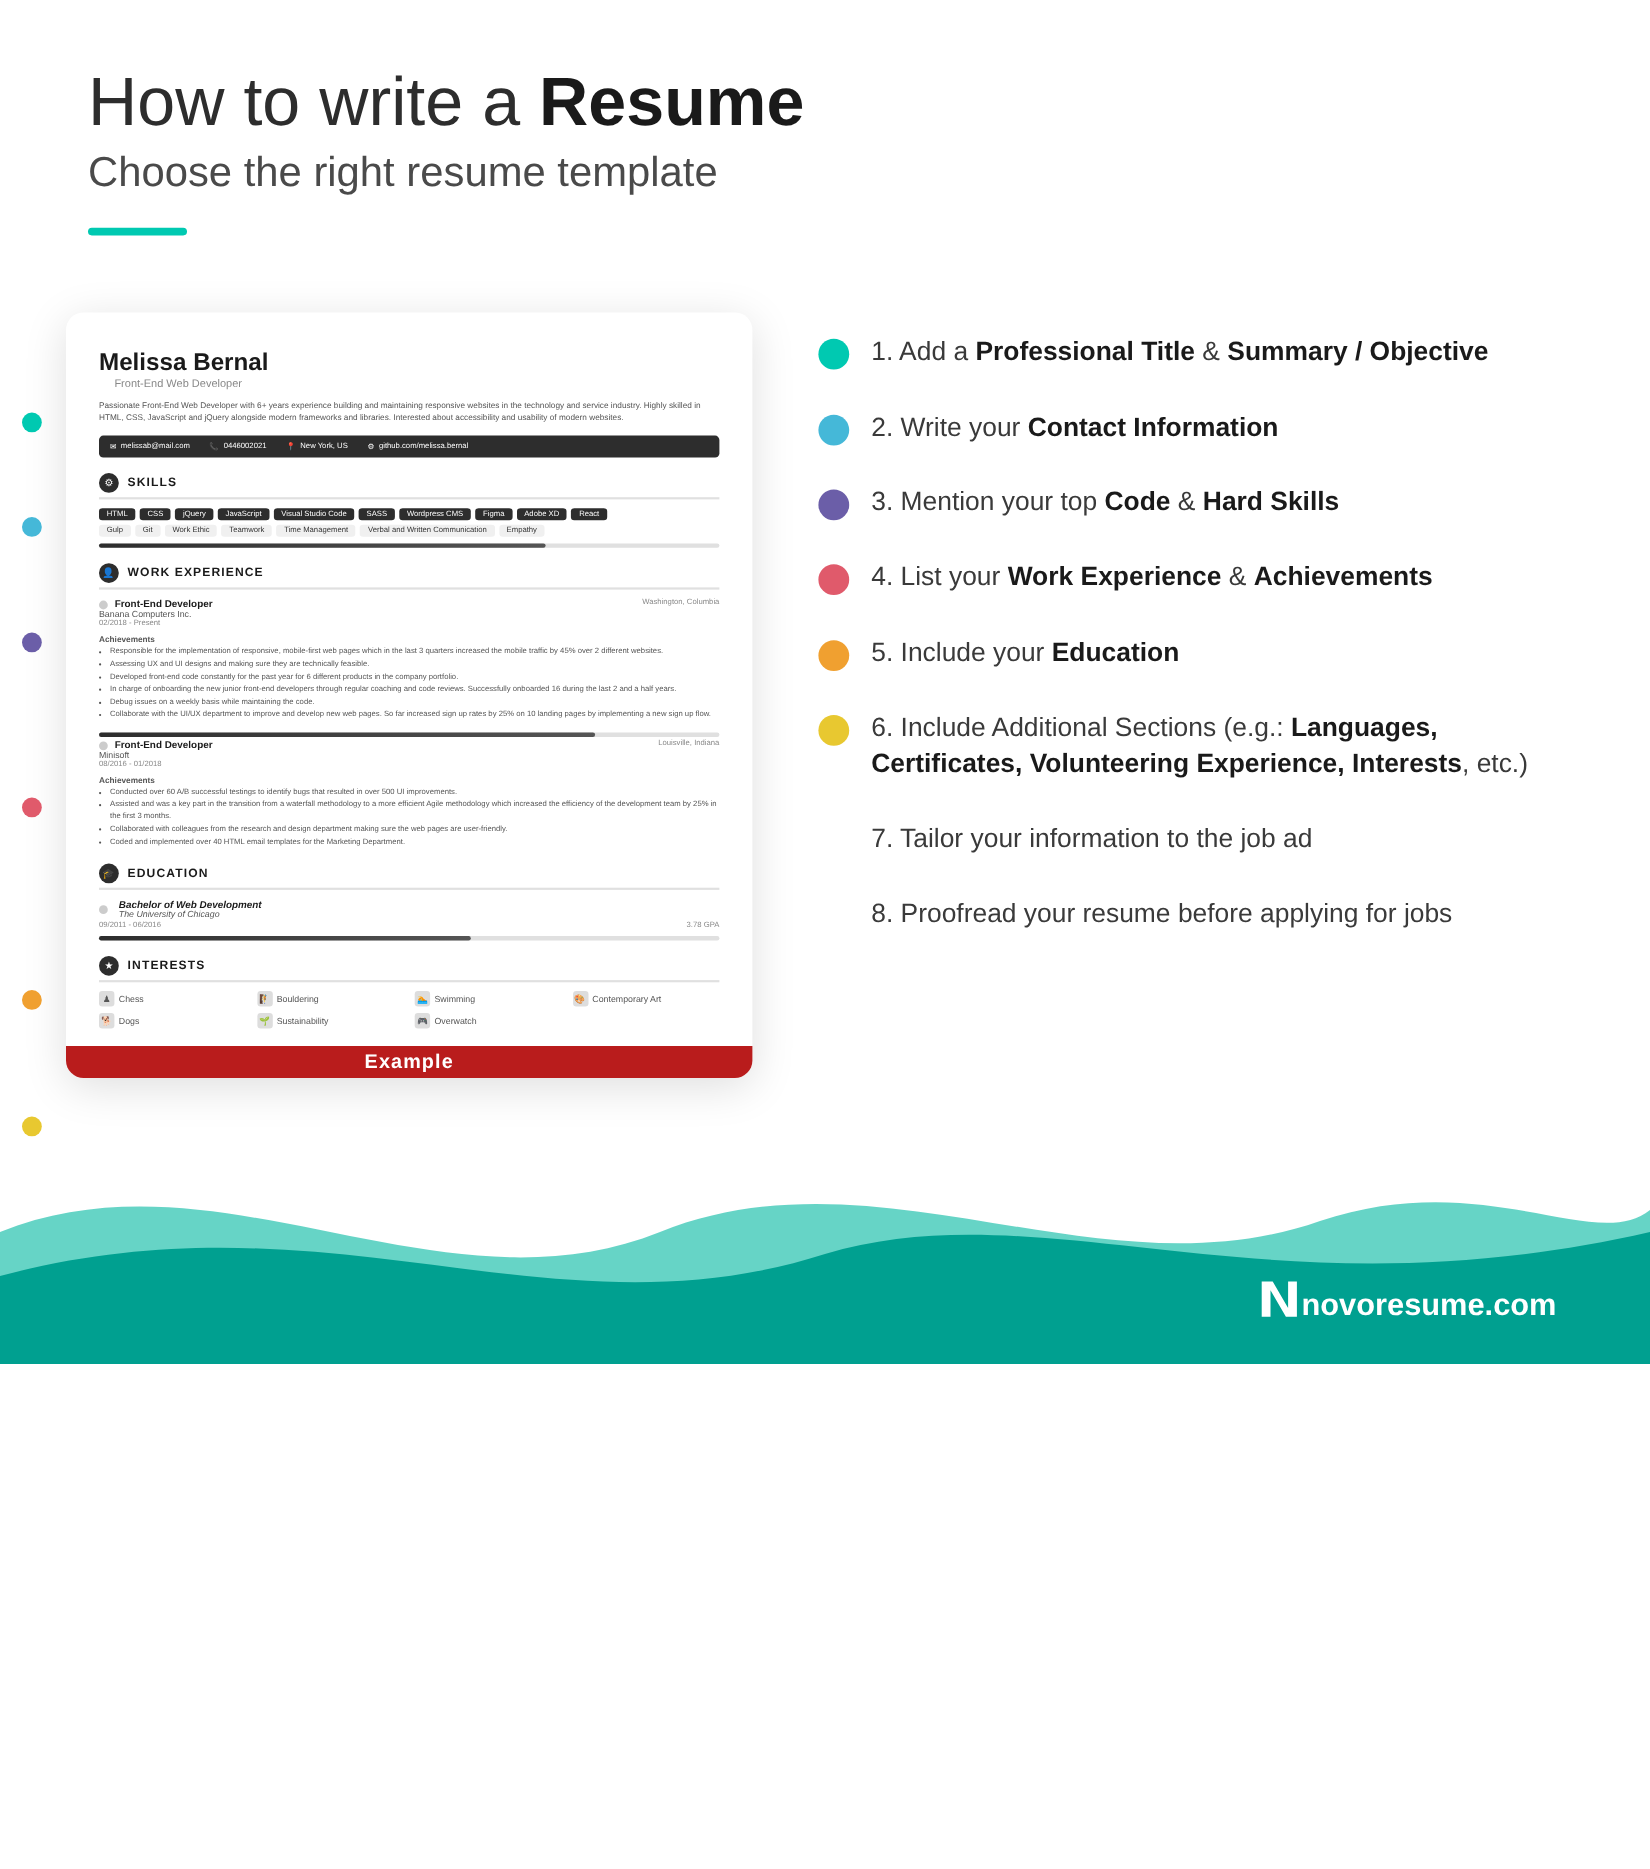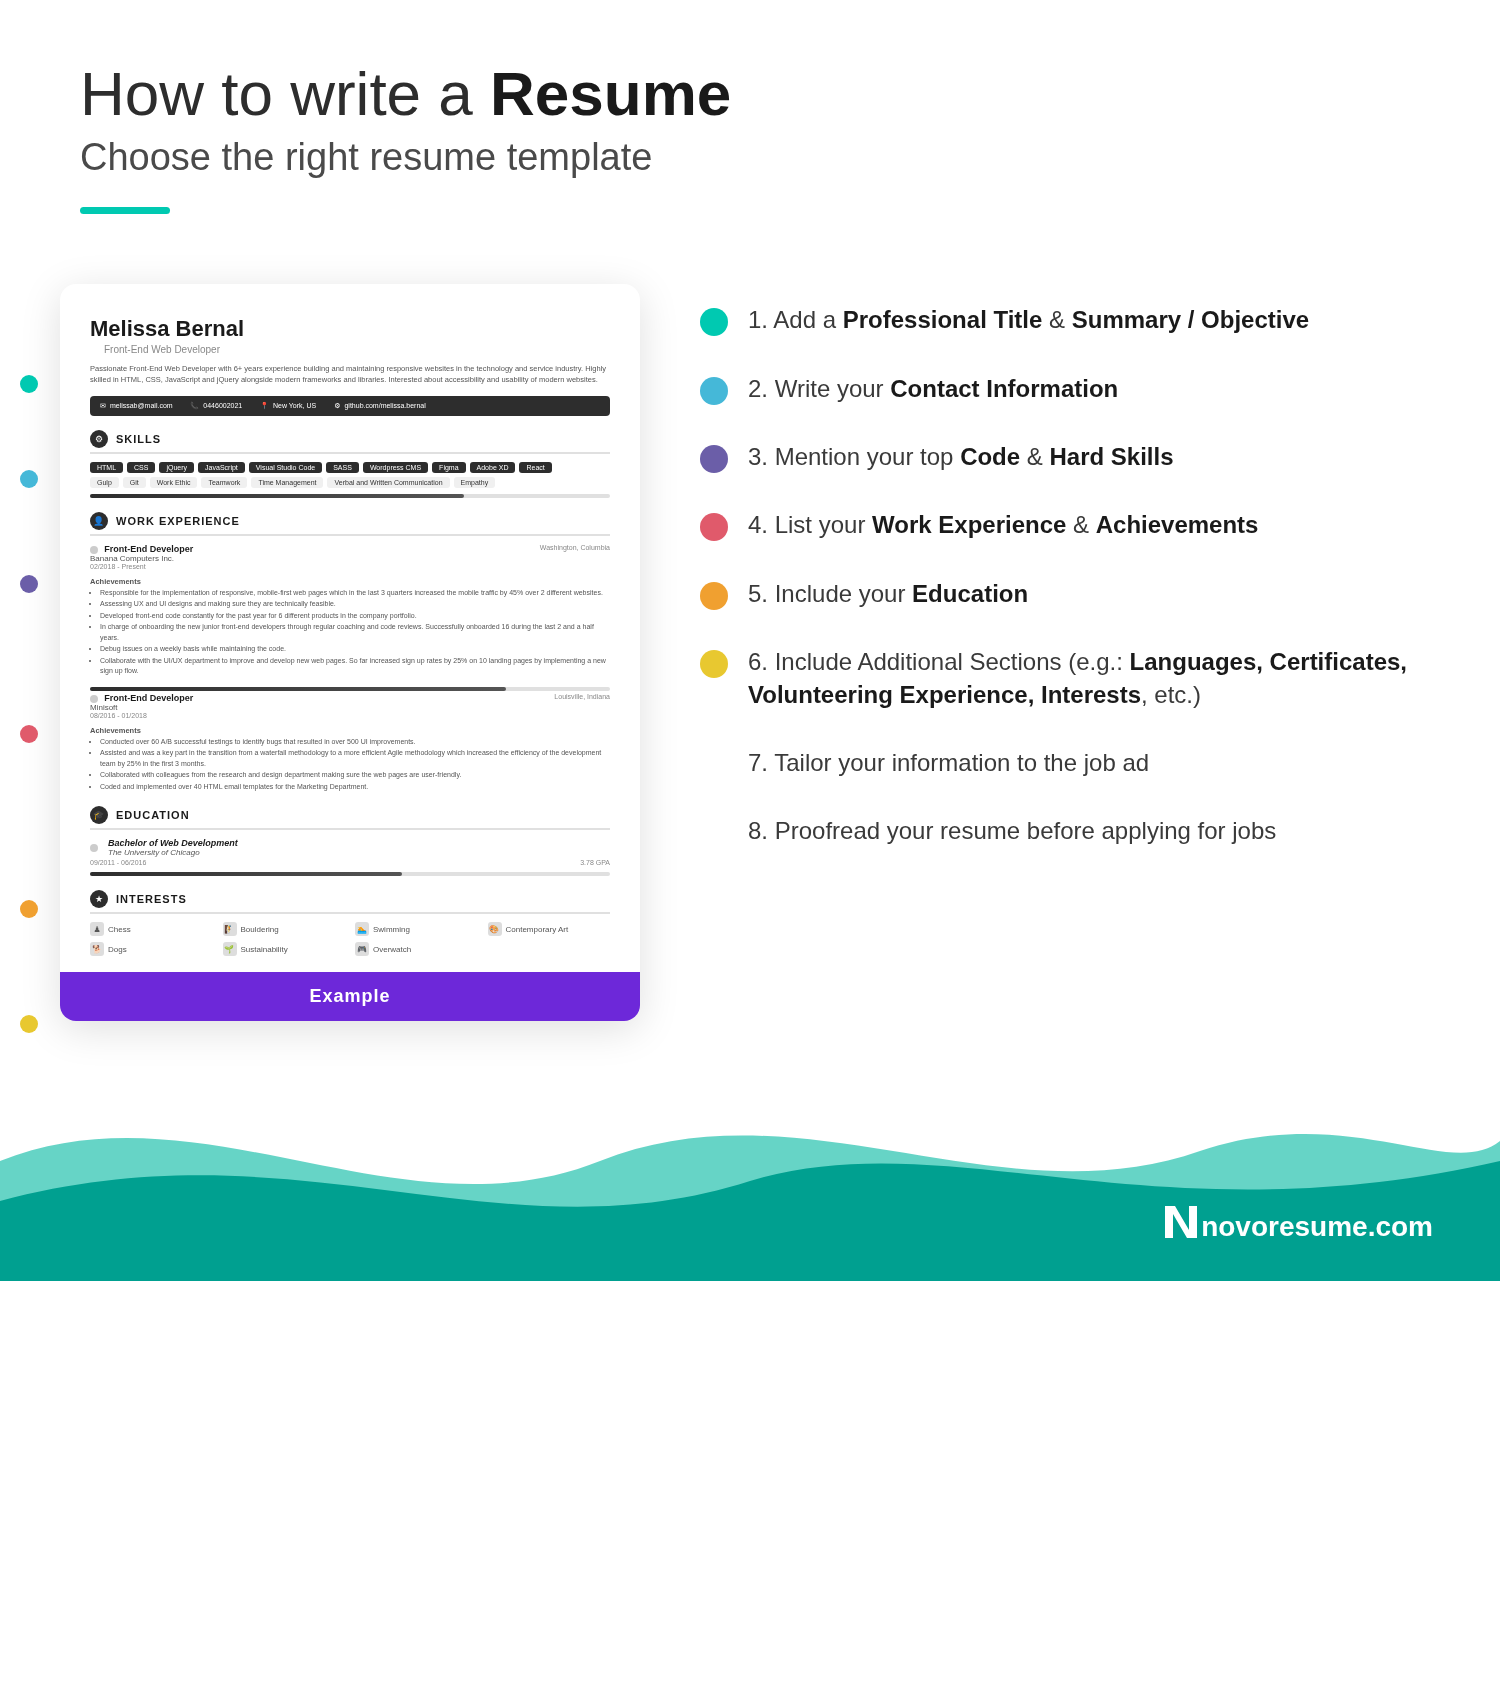--- a/index.html
+++ b/index.html
@@ -75,21 +75,21 @@
       margin-bottom: 0;
     }
 
     .resume-card {
       background: #fff;
       border-radius: 16px;
       box-shadow: 0 8px 40px rgba(0,0,0,0.13);
       padding: 32px 30px 24px 30px;
       font-size: 8px;
       color: #333;
-      width: 580px;
+      width: 624px;
     }
 
     
     .resume-name {
       font-size: 22px;
       font-weight: 700;
       color: #1a1a1a;
       margin-bottom: 2px;
     }
     .resume-title-sub {
@@ -280,23 +280,23 @@
       background: #ddd;
       border-radius: 3px;
       display: flex;
       align-items: center;
       justify-content: center;
       font-size: 8px;
     }
 
     
     .example-label-wrapper {
-      background: #6d28d9;
+      background: #b91c1c;
       text-align: center;
-      padding: 14px;
+      padding: 4px;
       border-radius: 0 0 16px 16px;
       margin: 0 -30px -24px -30px;
       margin-top: 16px;
     }
     .example-label {
       color: #fff;
       font-size: 18px;
       font-weight: 700;
       letter-spacing: 1px;
     }
@@ -340,21 +340,21 @@
     .wave-bg {
       position: absolute;
       bottom: 0;
       left: 0;
       width: 100%;
       height: 200px;
     }
     .branding {
       position: absolute;
       bottom: 30px;
-      right: 67px;
+      right: 85px;
       display: flex;
       align-items: center;
       gap: 0;
     }
     .brand-logo-n {
       font-size: 36px;
       font-weight: 900;
       color: #fff;
       font-style: italic;
     }

